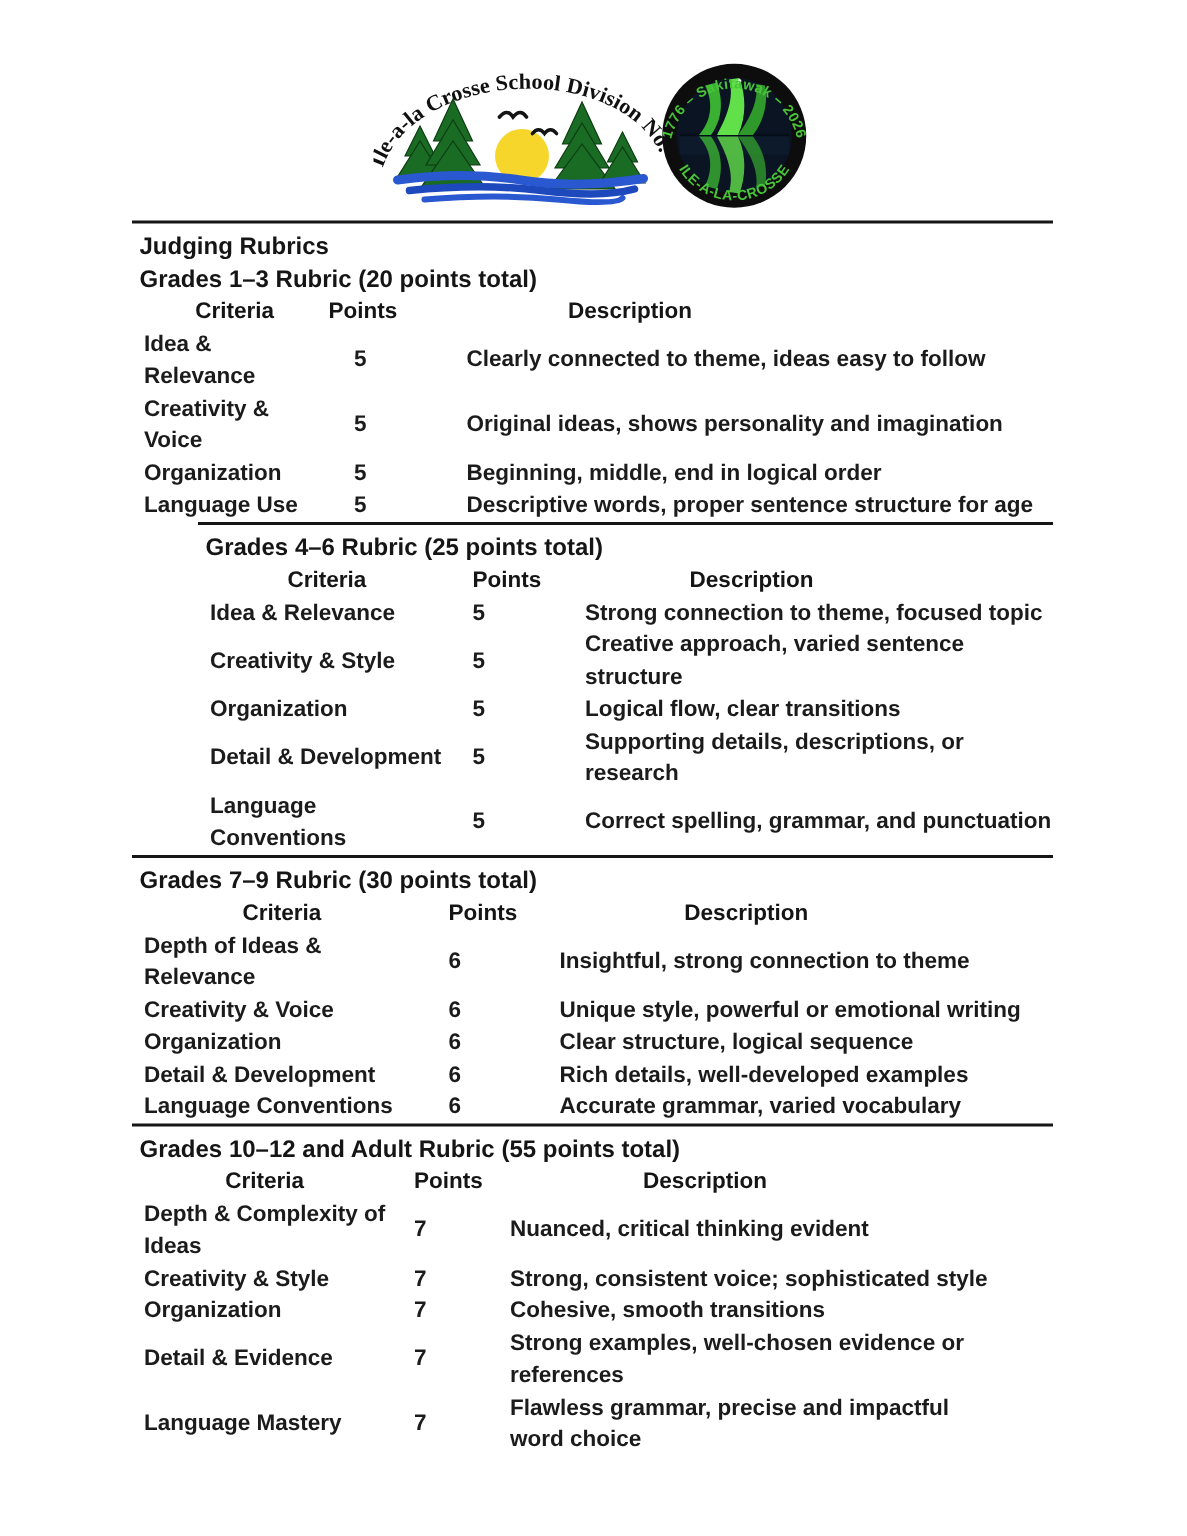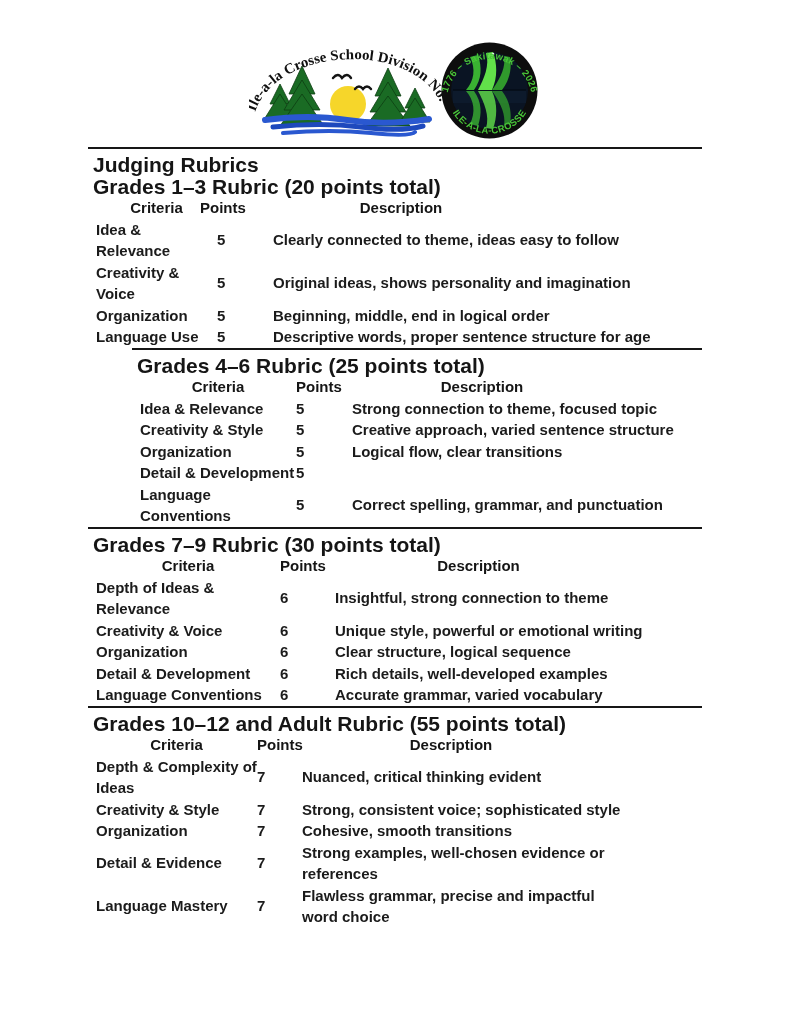--- a/index.html
+++ b/index.html
@@ -11,23 +11,23 @@
   }
   
   .logo-left{position:absolute;left:249px;top:38px;width:198px;height:100px;}
   .logo-right{position:absolute;left:440px;top:41px;width:99px;height:99px;}
   
   main{position:absolute;top:147px;left:88px;width:614px;}
   section{border-top:2.5px solid #161616;padding-top:5px;box-sizing:border-box;}
   .s1{min-height:156px;}
   .s2{min-height:165px;margin-left:44px;}
   .s3{min-height:169px;}
-  h1,h2{font-size:21px;font-weight:700;margin:0;padding-left:5px;line-height:21.5px;color:#151515;}
+  h1,h2{font-size:16px;font-weight:700;margin:0;padding-left:5px;line-height:21.5px;color:#151515;}
   .tbl{margin-left:8px;margin-right:0;}
-  .hrow,.trow{display:grid;grid-template-columns:var(--cols);align-items:center;}
+  .hrow,.trow{display:grid;grid-template-columns:var(--cols);align-items:center;gap:19px;}
   .trow{min-height:21.5px;font-weight:bold;}
   .hc{font-weight:700;color:#151515;}
   .hc.c1{text-align:center;}
   .hc.c3{text-align:center;}
   .s1{--cols:121px 56px 1fr;}
   .s2{--cols:156px 56px 1fr;}
   .s3{--cols:184px 55px 1fr;}
   .s4{--cols:161px 45px 1fr;}
   .s1 .hc.c3{padding-right:173px;}
   .s2 .hc.c3{padding-right:90px;}
@@ -164,20 +164,21 @@
         <div class="tc c3">Creative approach, varied sentence structure</div>
       </div>
       <div class="trow">
         <div class="tc c1">Organization</div>
         <div class="tc c2">5</div>
         <div class="tc c3">Logical flow, clear transitions</div>
       </div>
       <div class="trow">
         <div class="tc c1">Detail &amp; Development</div>
         <div class="tc c2">5</div>
+        <div class="tc c3">Supporting details, descriptions, or research</div>
       </div>
       <div class="trow">
         <div class="tc c1">Language Conventions</div>
         <div class="tc c2">5</div>
         <div class="tc c3">Correct spelling, grammar, and punctuation</div>
       </div>
     </div>
   </section>
 
   <section class="s3">

